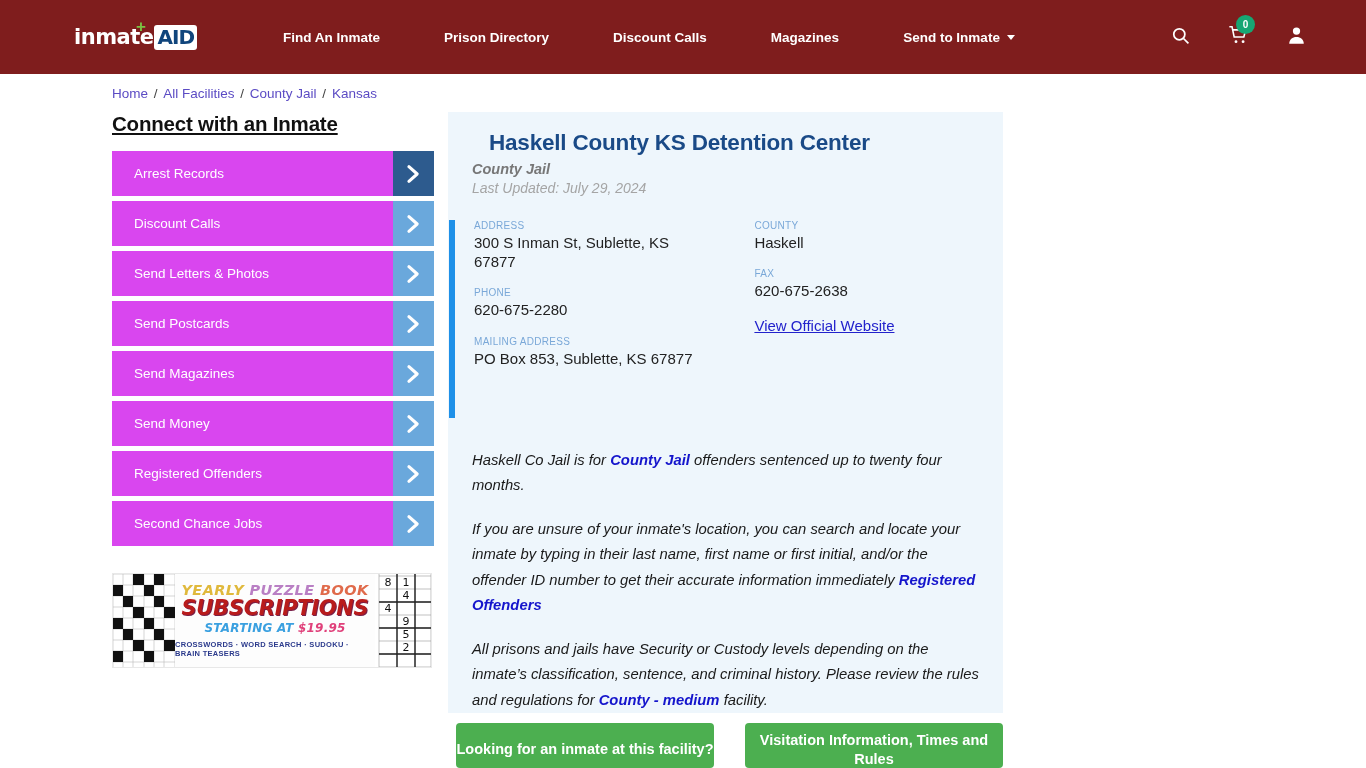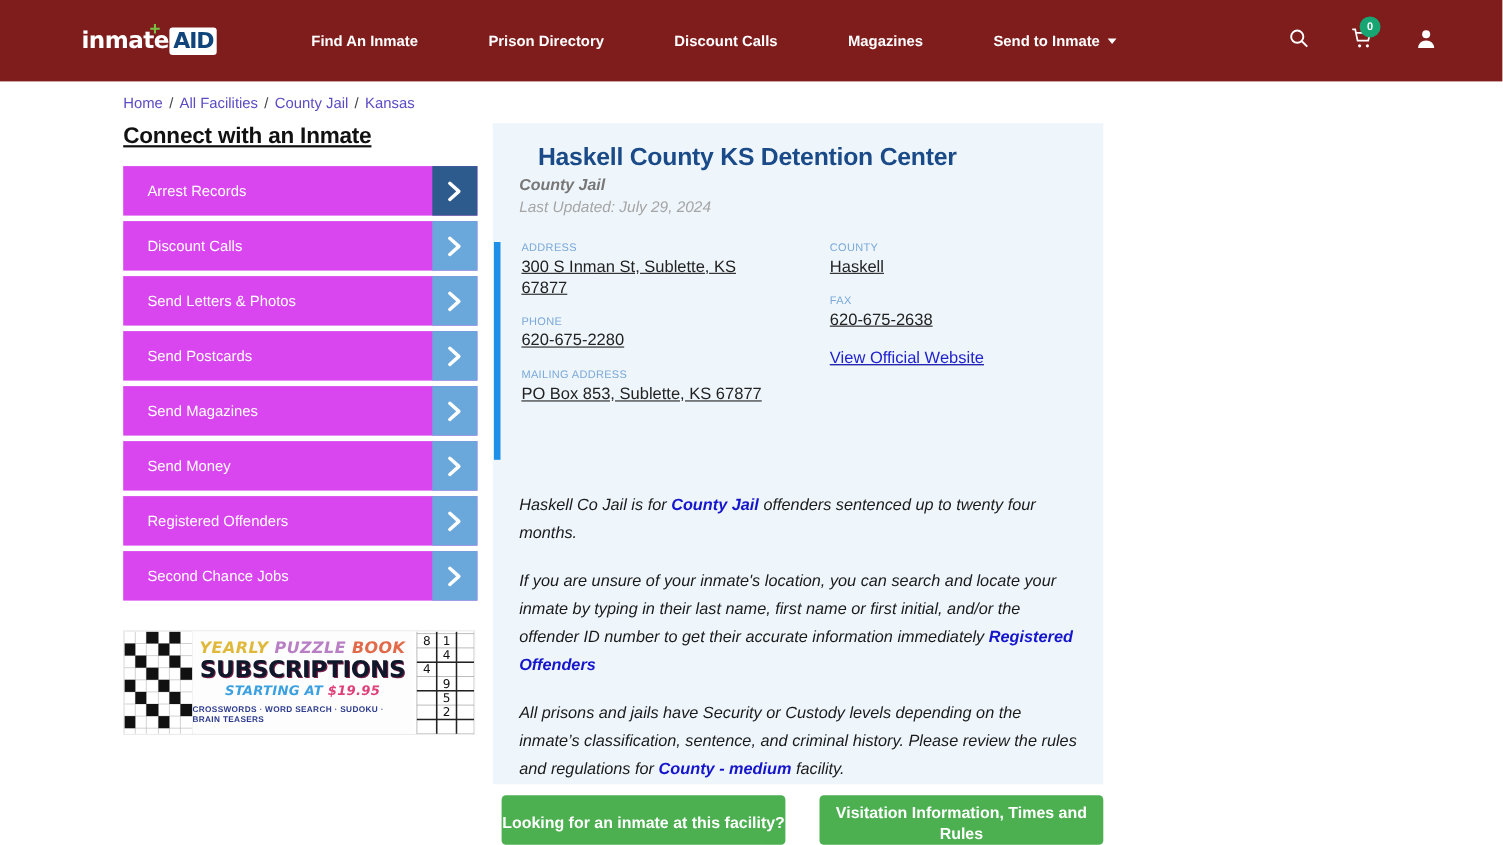--- a/index.html
+++ b/index.html
@@ -157,22 +157,22 @@
   .ad-cross { position: absolute; left: 0; top: 0; width: 62px; height: 95px; }
   .ad-sud { position: absolute; right: 0; top: 0; width: 56px; height: 95px; }
   .ad-mid { position: absolute; left: 62px; right: 56px; top: 0; bottom: 0;
             background: #fdfdfd; display: flex; flex-direction: column;
             align-items: center; justify-content: center; }
   .ad-l1 { font-size: 14.5px; font-weight: bold; font-style: italic;
            letter-spacing: 0.4px; line-height: 1.05;
            font-family: "DejaVu Sans", sans-serif; }
   .ad-l1 .y1 { color: #e0b93c; } .ad-l1 .y2 { color: #b97fc4; }
   .ad-l1 .y3 { color: #e06a4a; }
-  .ad-l2 { font-size: 21px; font-weight: bold; 
-           color: #0f172a; letter-spacing: -0.3px; line-height: 1;
+  .ad-l2 { font-size: 21px; font-weight: bold; font-style: italic;
+           color: #b91c1c; letter-spacing: -0.3px; line-height: 1;
            font-family: "DejaVu Sans", sans-serif;
            text-shadow: 1px 1px 0 #7a2048; }
   .ad-l3 { font-size: 12px; font-weight: bold; font-style: italic;
            color: #3aa0e0; letter-spacing: 0.2px; margin-top: 2px;
            font-family: "DejaVu Sans", sans-serif; }
   .ad-l3 .amt { color: #e0407a; }
   .ad-l4 { font-size: 7.5px; font-weight: bold; color: #2b3a8c;
            letter-spacing: 0.3px; margin-top: 5px; }
 
   
@@ -224,21 +224,20 @@
     color: #7aa8d8;
     font-size: 10px;
     letter-spacing: 0.3px;
     margin-bottom: 2px;
   }
   .fval {
     color: #222222;
     font-size: 15px;
     line-height: 1.28;
     max-width: 225px;
-    text-decoration: underline;
   }
   .fval a { color: #2222cc; text-decoration: underline; cursor: pointer; }
 
   .body-text {
     position: absolute;
     left: 24px; top: 336px;
     width: 510px;
   }
   .para {
     font-size: 14.8px;

